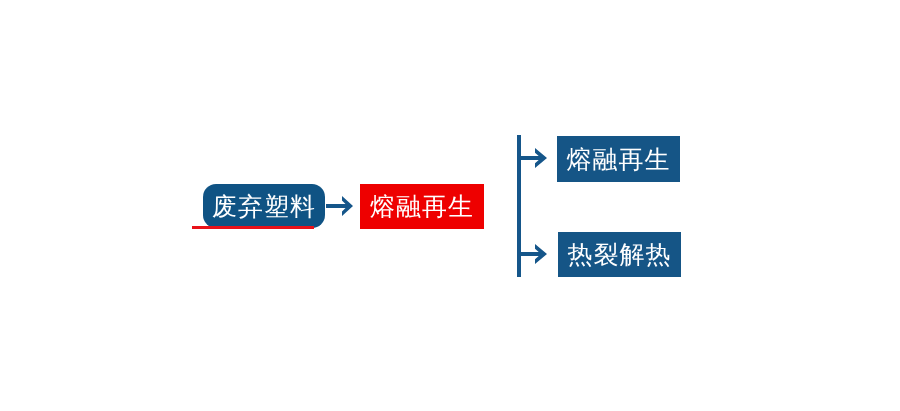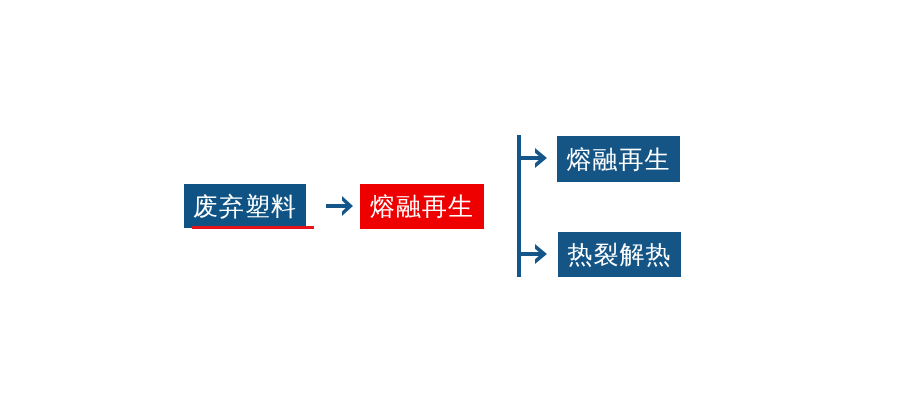--- a/index.html
+++ b/index.html
@@ -30,25 +30,26 @@
   .node .node-label {
     font-size: 25px;
     line-height: 1;
     letter-spacing: 1px;
     color: #ffffff;
     white-space: nowrap;
     font-weight: 400;
   }
 
   .node-source {
-    left: 184px;
+    left: 203px;
     top: 184px;
     width: 122px;
     height: 44px;
     background: #0f5384;
+    border-radius: 13px;
   }
   .node-source-underline {
     position: absolute;
     left: 192px;
     top: 226px;
     width: 122px;
     height: 3px;
     background: #e8121a;
   }
 

